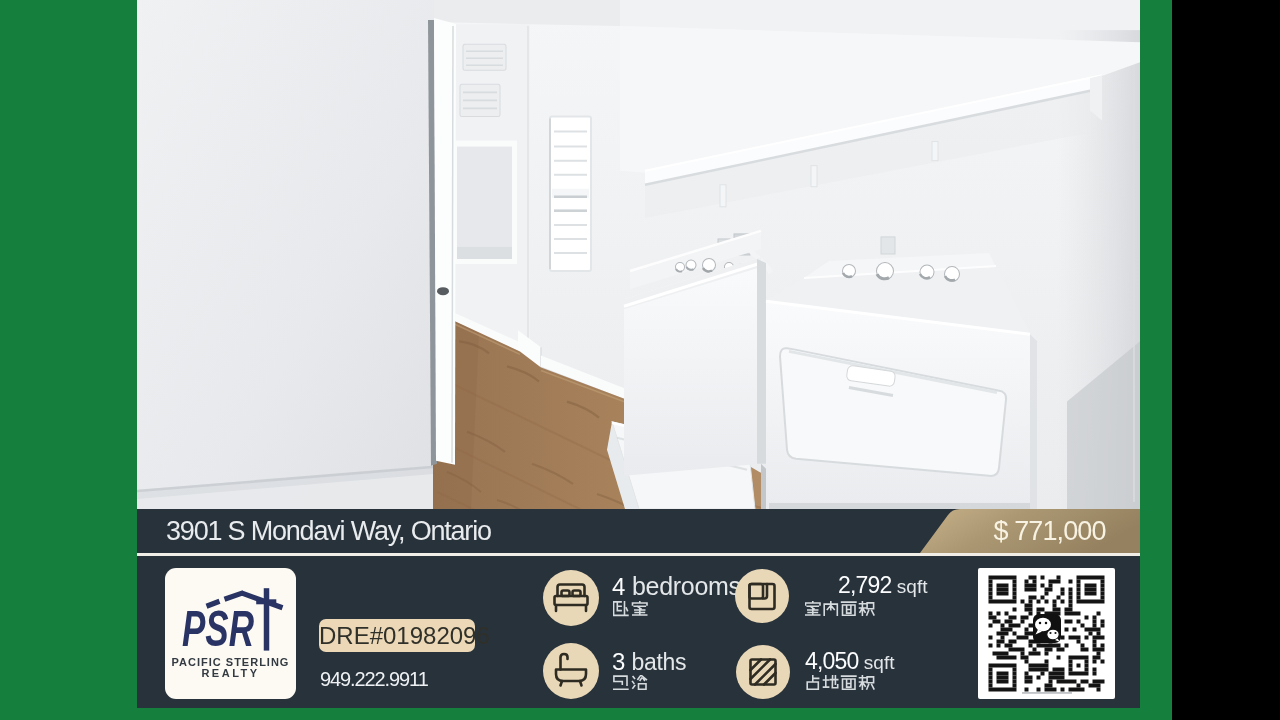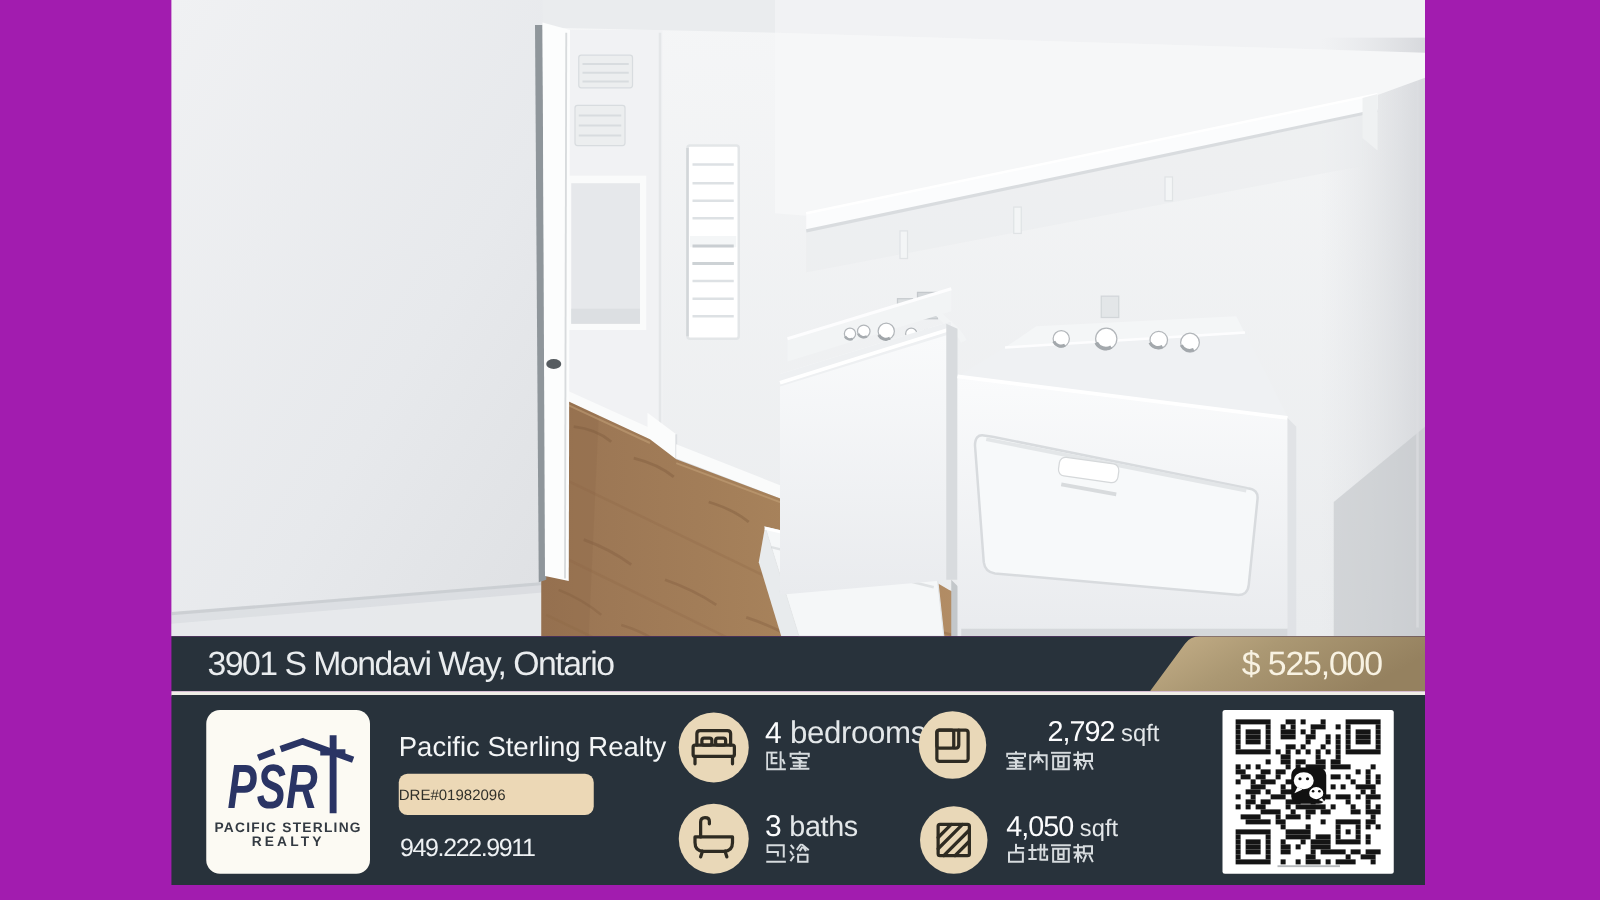--- a/index.html
+++ b/index.html
@@ -1,16 +1,16 @@
 <!DOCTYPE html>
 <html><head><meta charset="utf-8"><style>
 html,body{margin:0;padding:0;background:#000;width:1280px;height:720px;overflow:hidden;font-family:"Liberation Sans",sans-serif}
 .abs{position:absolute}
 </style></head><body>
-<div class="abs" style="left:0;top:0;width:1280px;height:720px;background:#a21caf">
+<div class="abs" style="left:0;top:0;width:1172px;height:720px;background:#15803d">
 <div class="abs" style="left:137px;top:0;width:1003px;height:708px;overflow:hidden">
 
 <svg class="abs" style="left:0;top:0;width:1003px;height:509px;filter:blur(.6px)" viewBox="0 0 1003 507" preserveAspectRatio="none">
 <defs>
 <linearGradient id="wallBg" x1="0" y1="0" x2="0" y2="1">
             <stop offset="0" stop-color="#f5f6f7"></stop>
             <stop offset="1" stop-color="#eaecee"></stop>
           </linearGradient>
 <linearGradient id="wallL" x1="0" y1="0" x2="1" y2="1">
             <stop offset="0" stop-color="#f0f1f3"></stop>
@@ -206,40 +206,39 @@
         <defs>
           <linearGradient id="goldG" x1="0" y1="0" x2="1" y2=".35">
             <stop offset="0" stop-color="#c6b089"></stop>
             <stop offset=".45" stop-color="#ab9873"></stop>
             <stop offset="1" stop-color="#95815f"></stop>
           </linearGradient>
         </defs>
         <path d="M13 44 L41 6 Q45 0 53 0 L233 0 L233 44 Z" fill="url(#goldG)"></path>
       </svg>
 
-<div class="abs" style="left:830px;top:509px;width:165px;height:43px;line-height:44px;text-align:center;font-size:27px;letter-spacing:-0.9px;color:#f8f2e2">$ 525,000</div>
+<div class="abs" style="left:830px;top:509px;width:165px;height:43px;line-height:44px;text-align:center;font-size:27px;letter-spacing:-0.9px;color:#f8f2e2">$ 771,000</div>
 
 <div class="abs" style="left:0;top:553px;width:1003px;height:4px;background:#f0eee7"></div>
 
 <div class="abs" style="left:0;top:556px;width:1003px;height:152px;background:#28323b"></div>
 
 <div class="abs" style="left:28px;top:568px;width:131px;height:131px;background:#fcfaf3;border-radius:11px"></div>
 
 <svg class="abs" style="left:28px;top:568px" width="131" height="131" viewBox="0 0 131 131">
 <path d="M41.5 38.2 L54.5 33.2 M59.5 31.3 L78.5 24.6 M77 25.1 L117.5 39.8" stroke="#2a3464" stroke-width="5.2" fill="none"></path>
 <path d="M101.5 20.2 L101.5 82.6" stroke="#2a3464" stroke-width="5.5" fill="none"></path>
 <path d="M91.2 33.8 L111.3 33.8" stroke="#2a3464" stroke-width="5" fill="none"></path>
 <text x="17" y="78" font-size="50" font-weight="bold" font-style="italic" fill="#2a3464" textLength="72" lengthAdjust="spacingAndGlyphs">PSR</text>
 <text x="65.5" y="97.5" font-size="11" font-weight="bold" fill="#333a42" text-anchor="middle" letter-spacing="1">PACIFIC STERLING</text>
 <text x="65.5" y="108.5" font-size="11" font-weight="bold" fill="#333a42" text-anchor="middle" letter-spacing="2.5">REALTY</text>
 </svg>
 
-<div class="abs" style="left:182px;top:585px;font-size:22px;color:#f3f5f6">Pacific Sterling Realty</div>
-
-<div class="abs" style="left:182px;top:619px;width:156px;height:33px;background:#ecd8b6;border-radius:7px;font-size:12px;color:#30302a;line-height:34px;text-align:left">DRE#01982096</div>
+
+<div class="abs" style="left:182px;top:619px;width:156px;height:33px;background:#ecd8b6;border-radius:7px;font-size:24px;color:#30302a;line-height:34px;text-align:left">DRE#01982096</div>
 
 <div class="abs" style="left:183px;top:668px;font-size:20px;color:#eef1f3;letter-spacing:-1.1px">949.222.9911</div>
 
 <div class="abs" style="left:406px;top:570px;width:56px;height:56px;background:#e9d8b8;border-radius:50%"></div>
 <svg class="abs" style="left:406px;top:570px" width="56" height="56" viewBox="0 0 56 56">
         <g stroke="#2e2b22" stroke-width="2.6" fill="none" stroke-linecap="round" stroke-linejoin="round">
 <path d="M14.5 26 L14.5 17 Q14.5 14.5 17 14.5 L39 14.5 Q41.5 14.5 41.5 17 L41.5 26"></path>
 <rect x="11.5" y="26" width="33" height="9" rx="1.5"></rect>
 <path d="M13 35 L13 41 M43 35 L43 41"></path>
 <rect x="18.5" y="20.5" width="8" height="5.5" rx="1.8"></rect>

